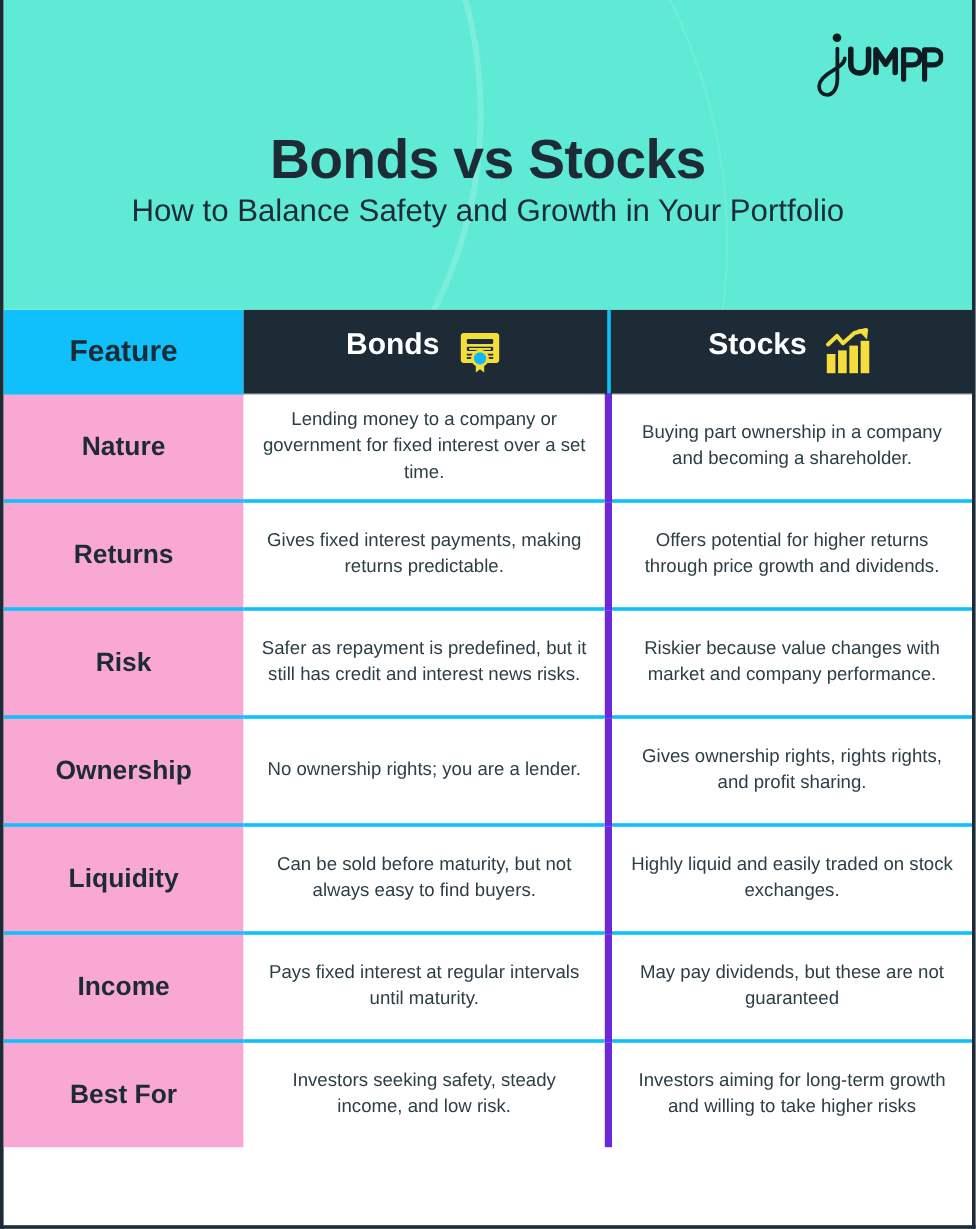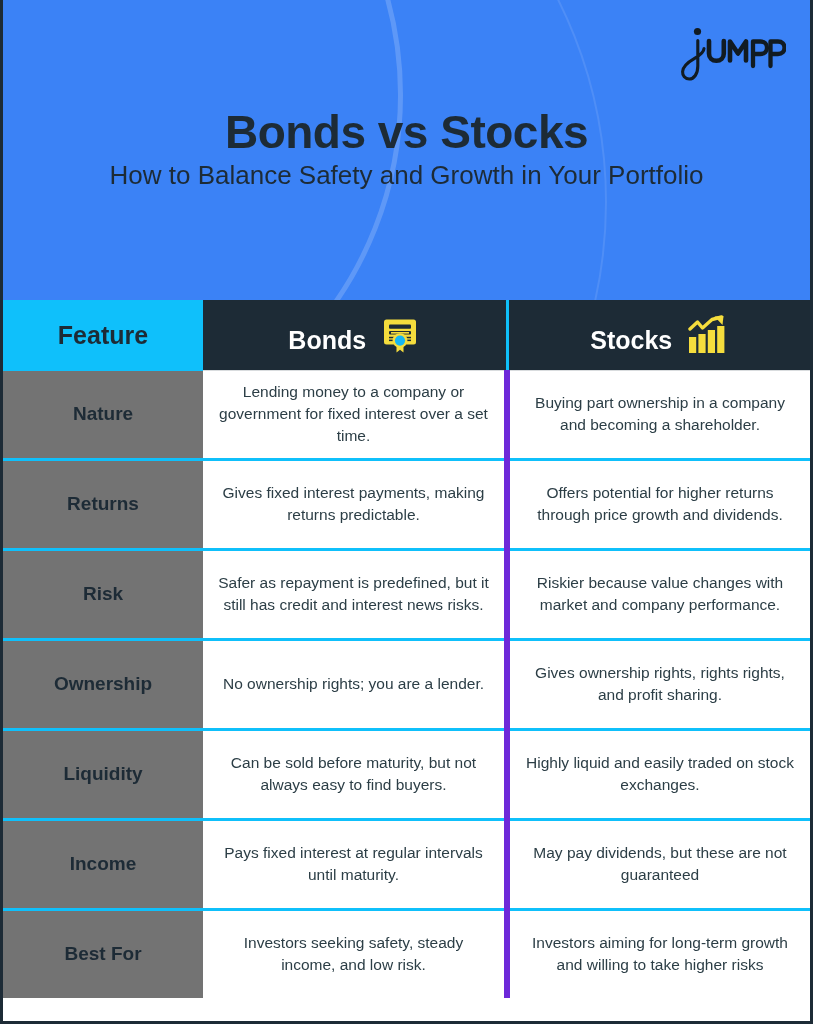--- a/index.html
+++ b/index.html
@@ -16,22 +16,22 @@
     border-left:3px solid #1d2b36;
     border-right:3px solid #1d2b36;
     border-bottom:3px solid #1d2b36;
     background:#ffffff;
     overflow:hidden;
   }
 
   
   .banner{
     position:relative;
-    height:300px;
-    background:#3b82f6;
+    height:258px;
+    background:#5eead4;
     overflow:hidden;
   }
   .banner-arc{
     position:absolute;
     left:-330px; top:-270px;
     width:720px;height:720px;
     border-radius:50%;
     border:5px solid rgba(255,255,255,0.18);
     pointer-events:none;
   }
@@ -99,38 +99,38 @@
   .th-dark{
     background:#1d2b36;
     color:#ffffff;
     font-size:25px;
     font-weight:bold;
     text-align:center;
   }
   .th-dark.bonds{border-right:3px solid #0fc0fb;}
   .th-inner{
     display:flex;
-    align-items:flex-end;
+    align-items:flex-start;
     justify-content:center;
     gap:14px;
   }
   .hdr-icon{display:inline-flex;align-items:center;}
 
   tbody td{
     padding:0;
     vertical-align:middle;
     border-top:3px solid #0fc0fb;
   }
   tbody tr:first-child td{border-top:none;}
   tbody tr:first-child td.cell-feature{border-top:none;}
 
   .cell-feature{
-    background:#737373;
-    color:#1d2b36;
-    font-size:19px;
+    background:#f9a8d4;
+    color:#1d2b36;
+    font-size:22px;
     font-weight:bold;
     text-align:center;
     height:87px;
   }
   .cell-body{
     background:#ffffff;
     color:#2c3e46;
     font-size:15.5px;
     line-height:1.42;
     text-align:center;

